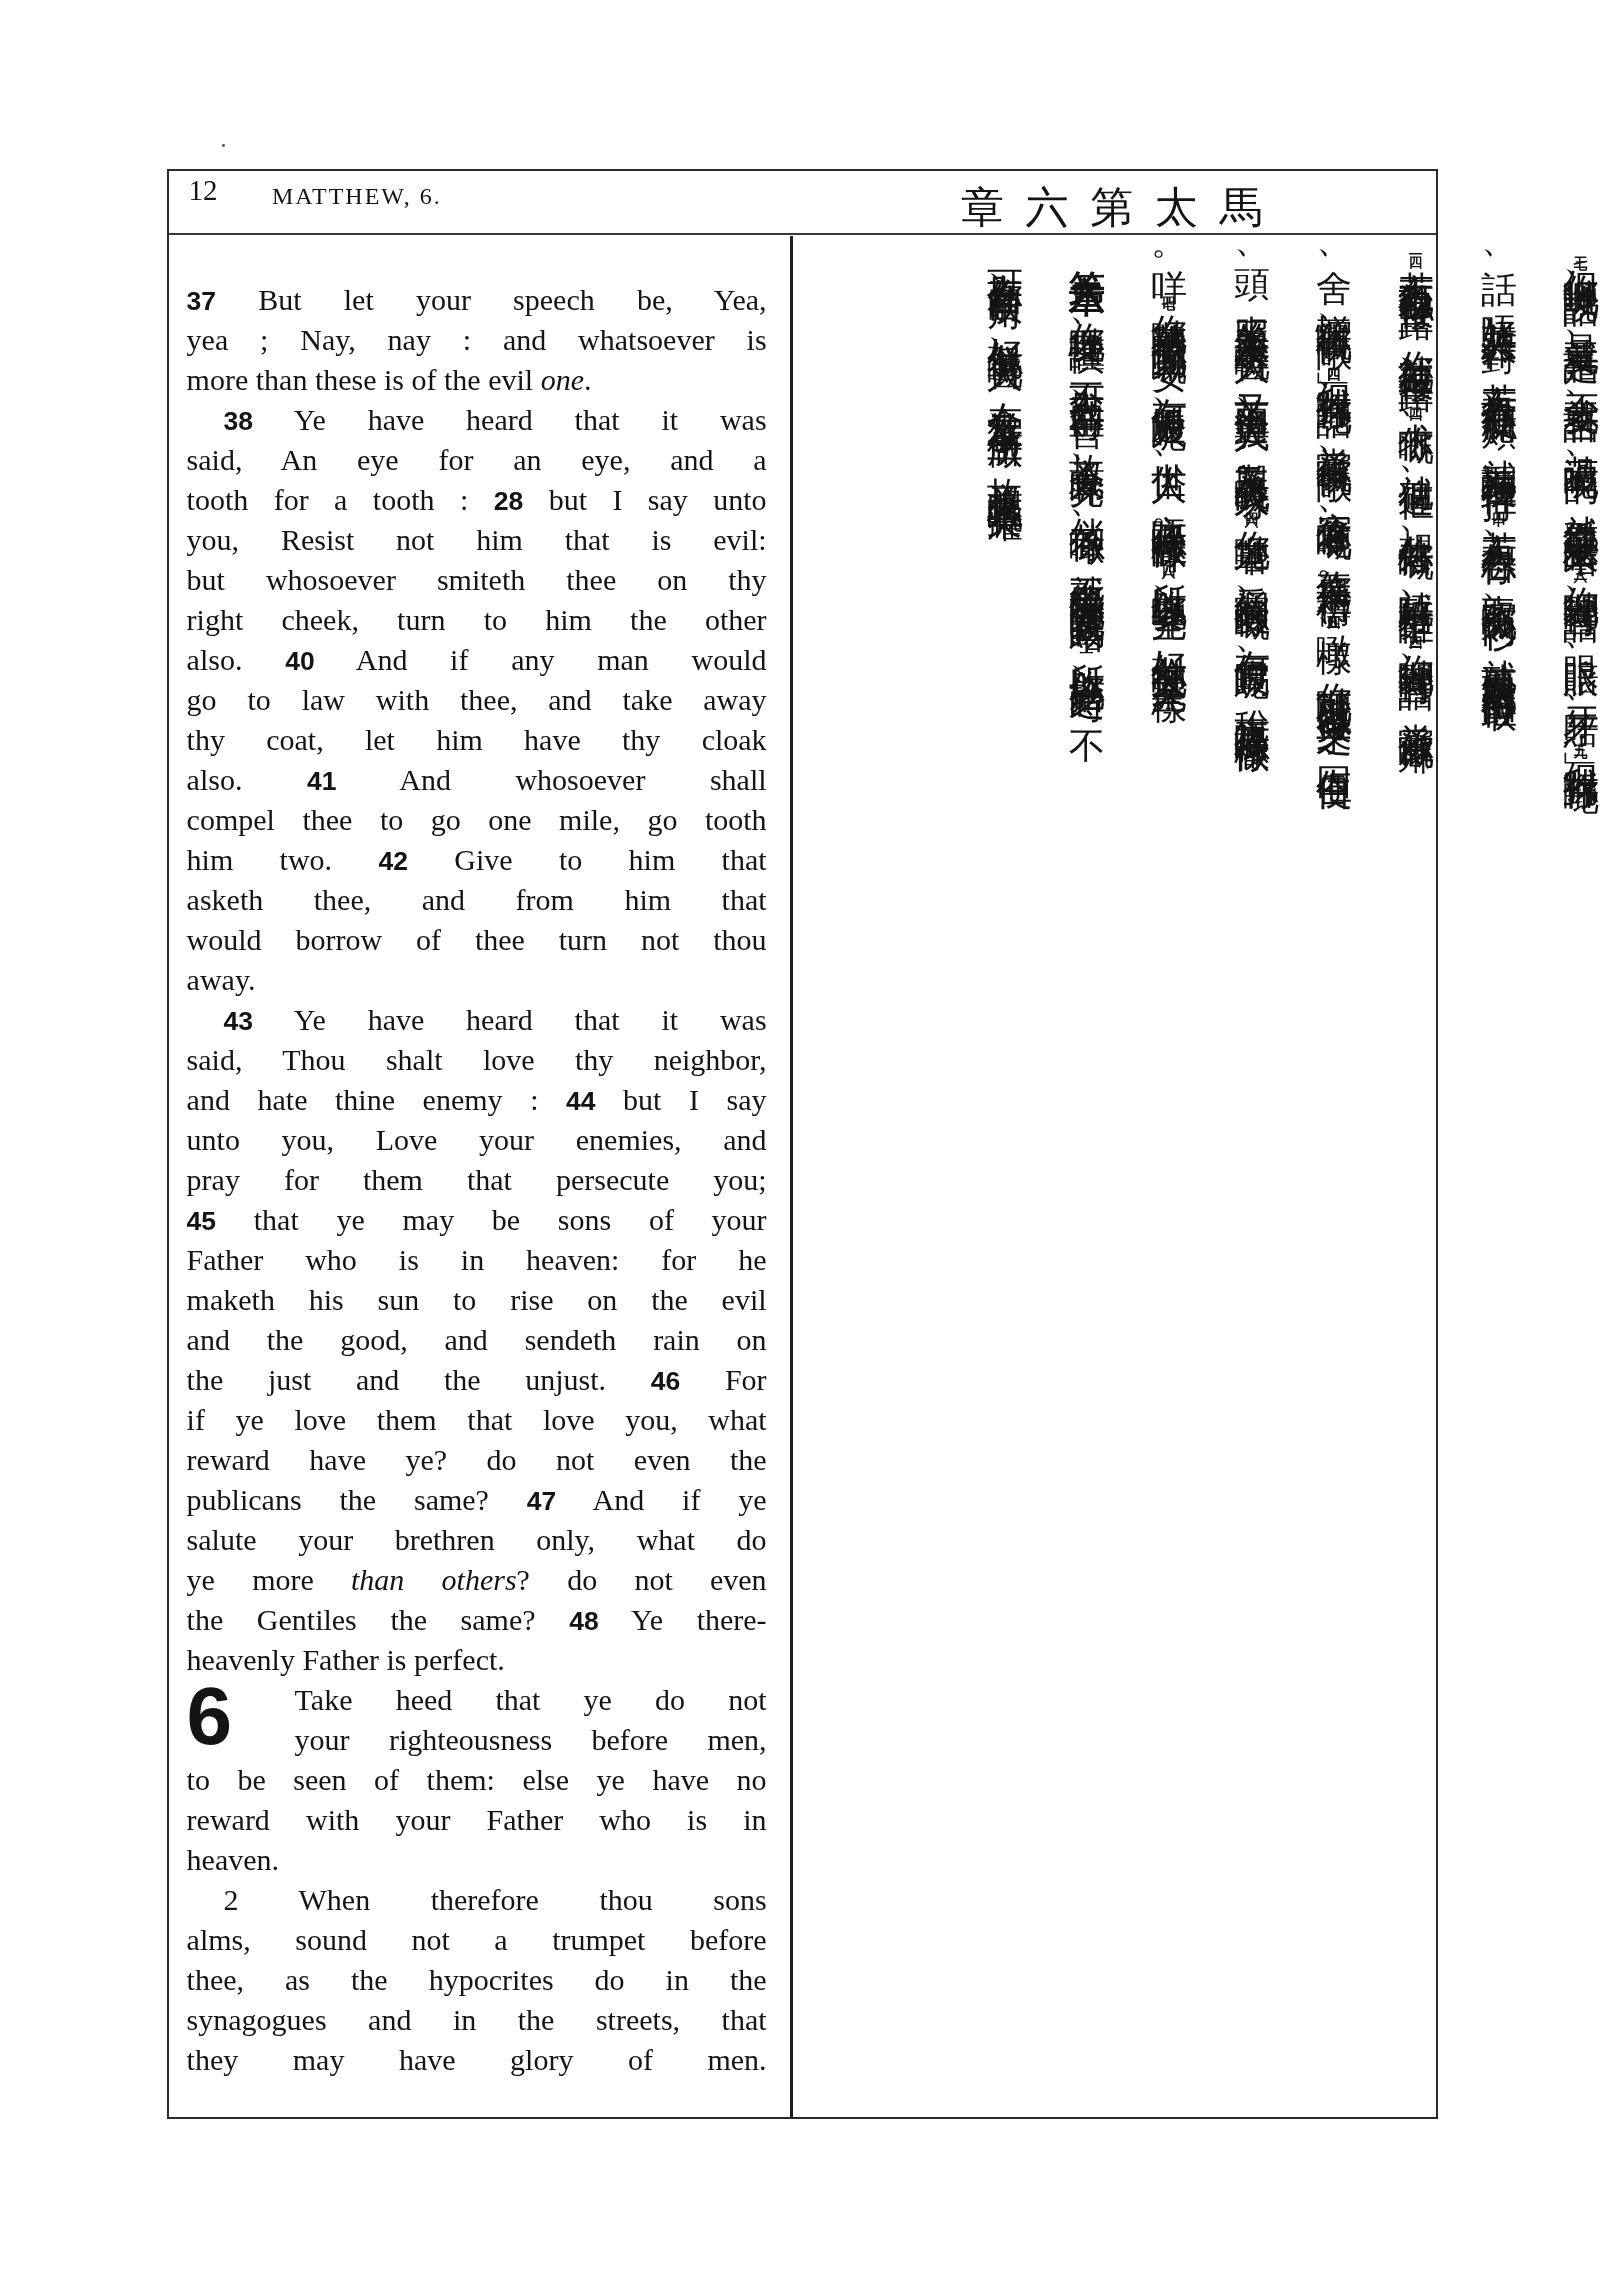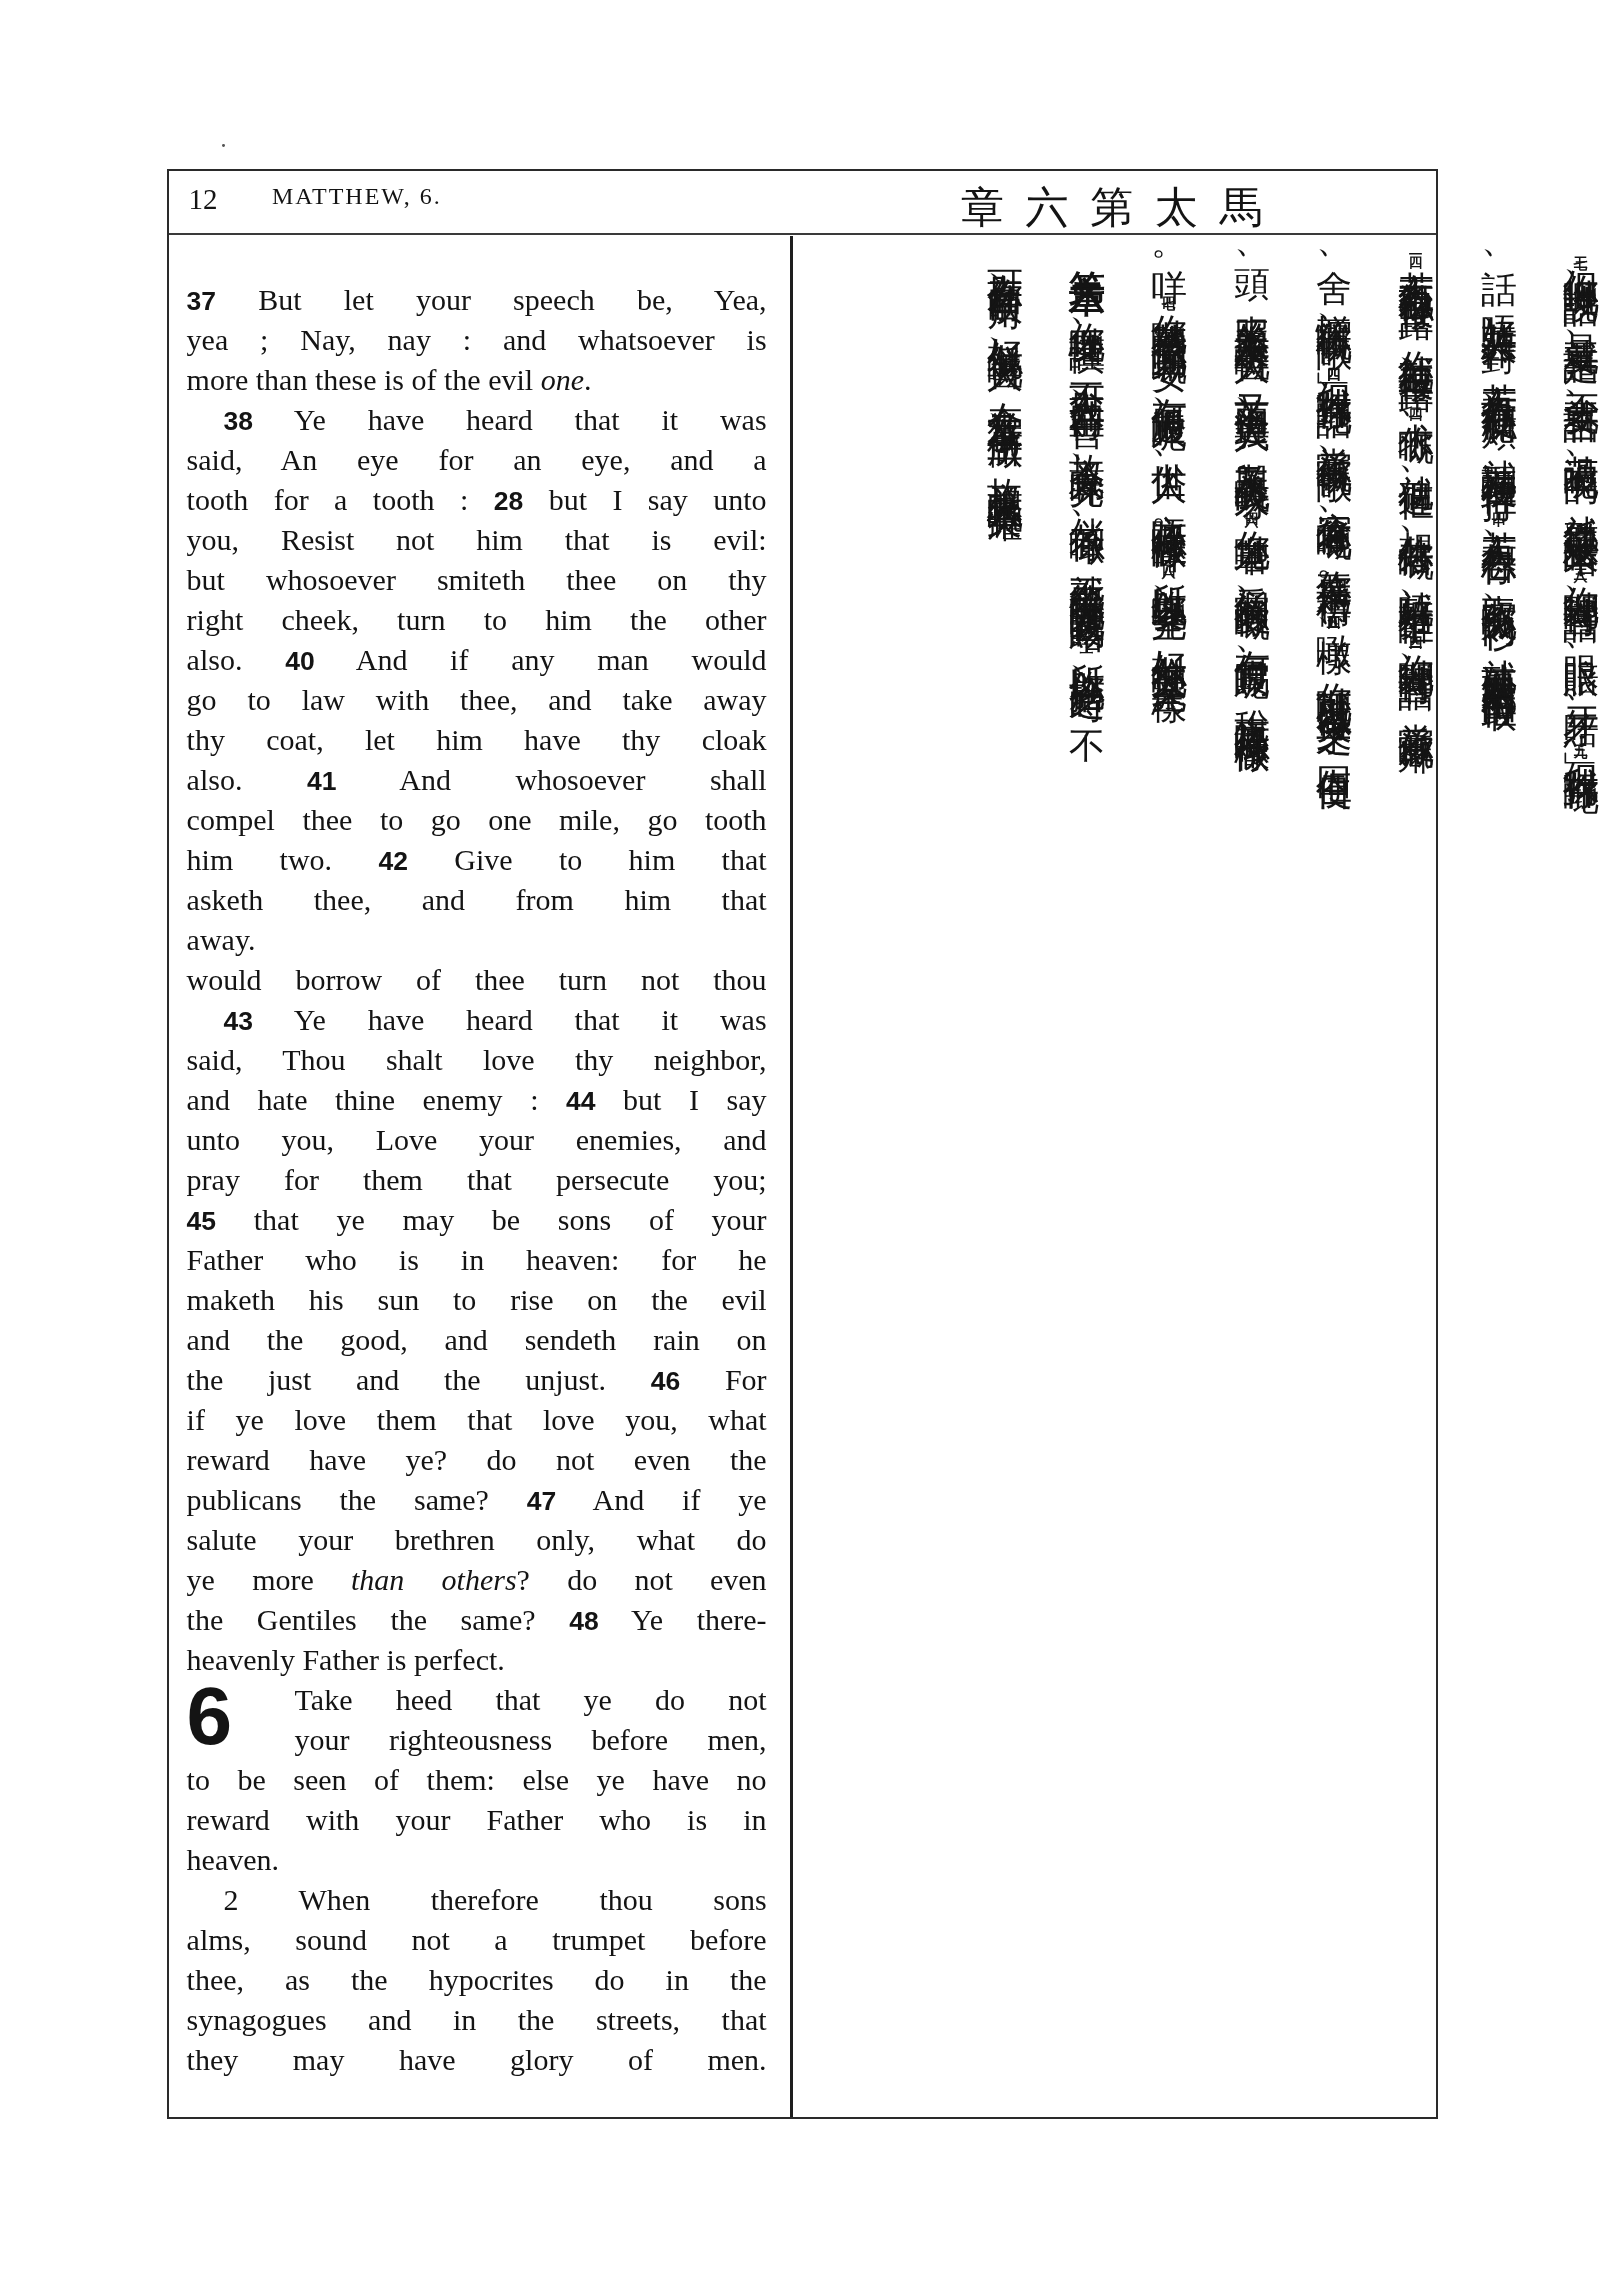--- a/index.html
+++ b/index.html
@@ -1,21 +1,21 @@
 <!DOCTYPE html>
 <html><head>
 <meta charset="utf-8">
 <style>
   html, body { margin:0; padding:0; background:#ffffff; }
   body { width:1620px; height:2293px; position:relative; overflow:hidden; color:#141414; }
   .speck { position:absolute; left:222px; top:144px; width:2.9px; height:2.9px; background:#555; border-radius:50%; }
   .frame { position:absolute; left:167px; top:169px; width:1271px; height:1950px;
            border:2px solid #2a2a2a; border-left-width:2.9px; border-bottom-width:2.9px; box-sizing:border-box; }
   .header { position:absolute; left:0; top:0; right:0; height:62px; border-bottom:2.9px solid #3a3a3a; }
-  .page-num { position:absolute; left:19.6px; top:12px; font-family:"Liberation Serif", serif; font-size:29px; }
+  .page-num { position:absolute; left:19.6px; top:3px; font-family:"Liberation Serif", serif; font-size:29px; }
   .running-title { position:absolute; left:103px; top:11.8px; font-family:Liberation Serif, serif; font-size:24px; letter-spacing:2px; }
   .cn-title { position:absolute; left:792px; top:7.8px; font-family:"DejaVu Serif", serif; font-size:43px; letter-spacing:21.6px; }
   .divider { position:absolute; left:621px; top:65px; bottom:0; width:2.9px; background:#1e1e1e; }
   .english { position:absolute; left:17.6px; top:82px; width:580px; font-family:"Liberation Serif", serif;
              font-size:30px; line-height:40px; text-align:justify;margin-top:27px; }
   .english .line { display:block; text-align:justify; text-align-last:justify; white-space:nowrap; height:40px; }
   .english .line.last { text-align-last:left; }
   .english .line.indent { padding-left:37px; }
   .vn { font-family:"Liberation Sans", sans-serif; font-weight:bold; font-size:26.5px; }
   .it { font-style:italic; }
@@ -50,22 +50,22 @@
       <span class="line"><span>you, Resist not him that is evil:</span></span>
       <span class="line"><span>but whosoever smiteth thee on thy</span></span>
       <span class="line"><span>right cheek, turn to him the other</span></span>
       <span class="line"><span>also.  </span><span class="vn">40</span><span> And if any man would</span></span>
       <span class="line"><span>go to law with thee, and take away</span></span>
       <span class="line"><span>thy coat, let him have thy cloak</span></span>
       <span class="line"><span>also.  </span><span class="vn">41</span><span> And whosoever shall</span></span>
       <span class="line"><span>compel thee to go one mile, go tooth</span></span>
       <span class="line"><span>him two.  </span><span class="vn">42</span><span> Give to him that</span></span>
       <span class="line"><span>asketh thee, and from him that</span></span>
+      <span class="line"><span>would borrow of thee turn not thou</span></span>
       <span class="line last"><span>away.</span></span>
-      <span class="line"><span>would borrow of thee turn not thou</span></span>
       <span class="line indent"><span class="vn">43</span><span> Ye have heard that it was</span></span>
       <span class="line"><span>said, Thou shalt love thy neighbor,</span></span>
       <span class="line"><span>and hate thine enemy : </span><span class="vn">44</span><span> but I say</span></span>
       <span class="line"><span>unto you, Love your enemies, and</span></span>
       <span class="line"><span>pray for them that persecute you;</span></span>
       <span class="line"><span class="vn">45</span><span> that ye may be sons of your</span></span>
       <span class="line"><span>Father who is in heaven: for he</span></span>
       <span class="line"><span>maketh his sun to rise on the evil</span></span>
       <span class="line"><span>and the good, and sendeth rain on</span></span>
       <span class="line"><span>the just and the unjust.  </span><span class="vn">46</span><span> For</span></span>

